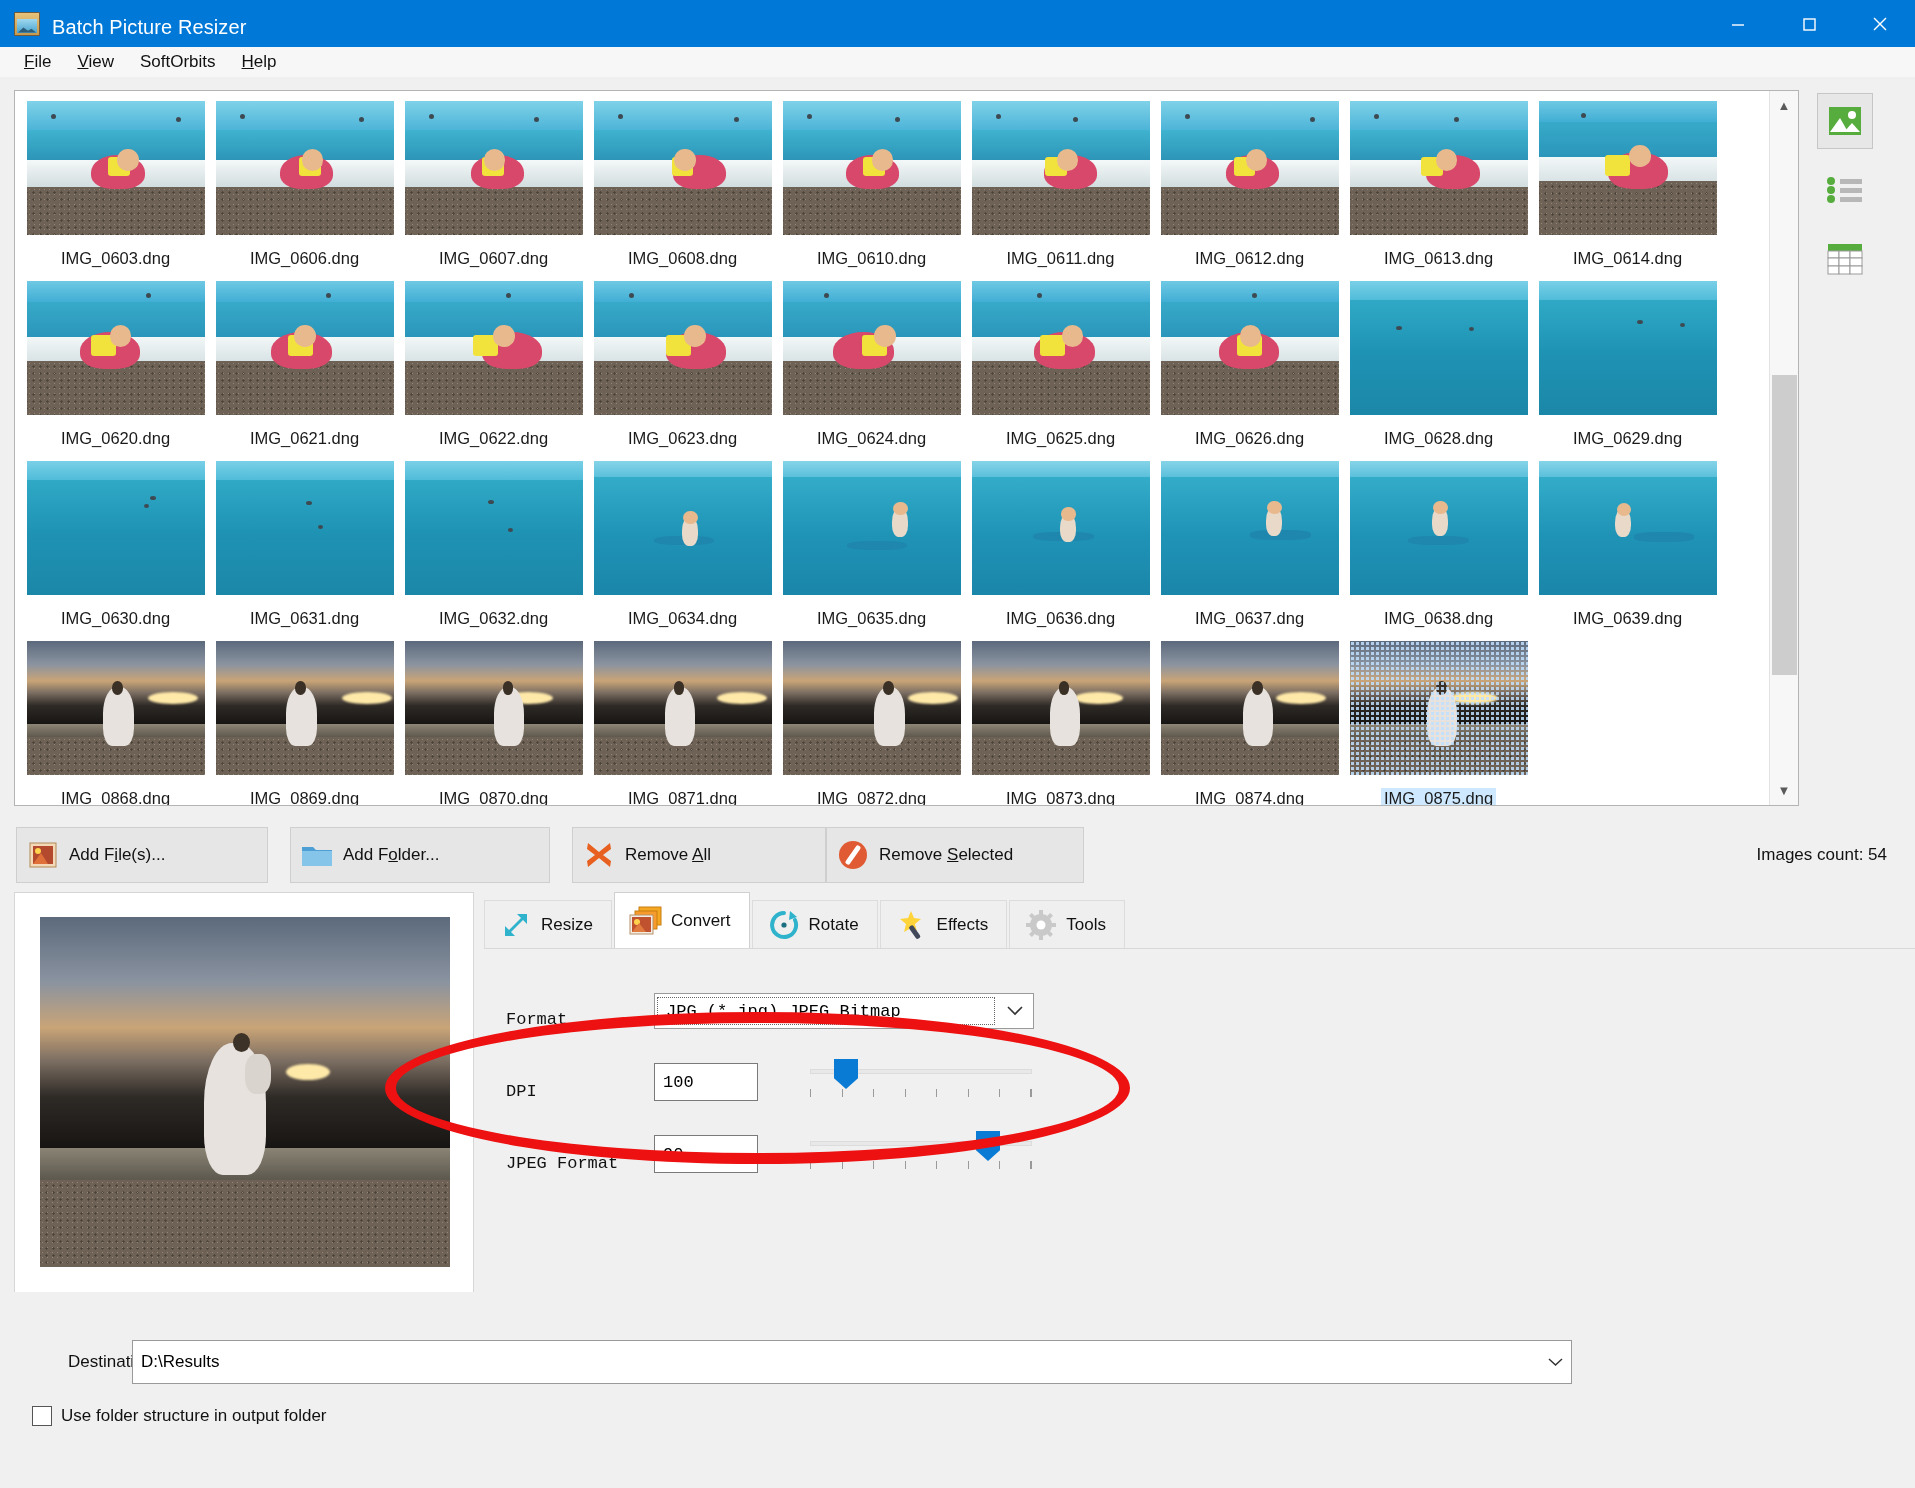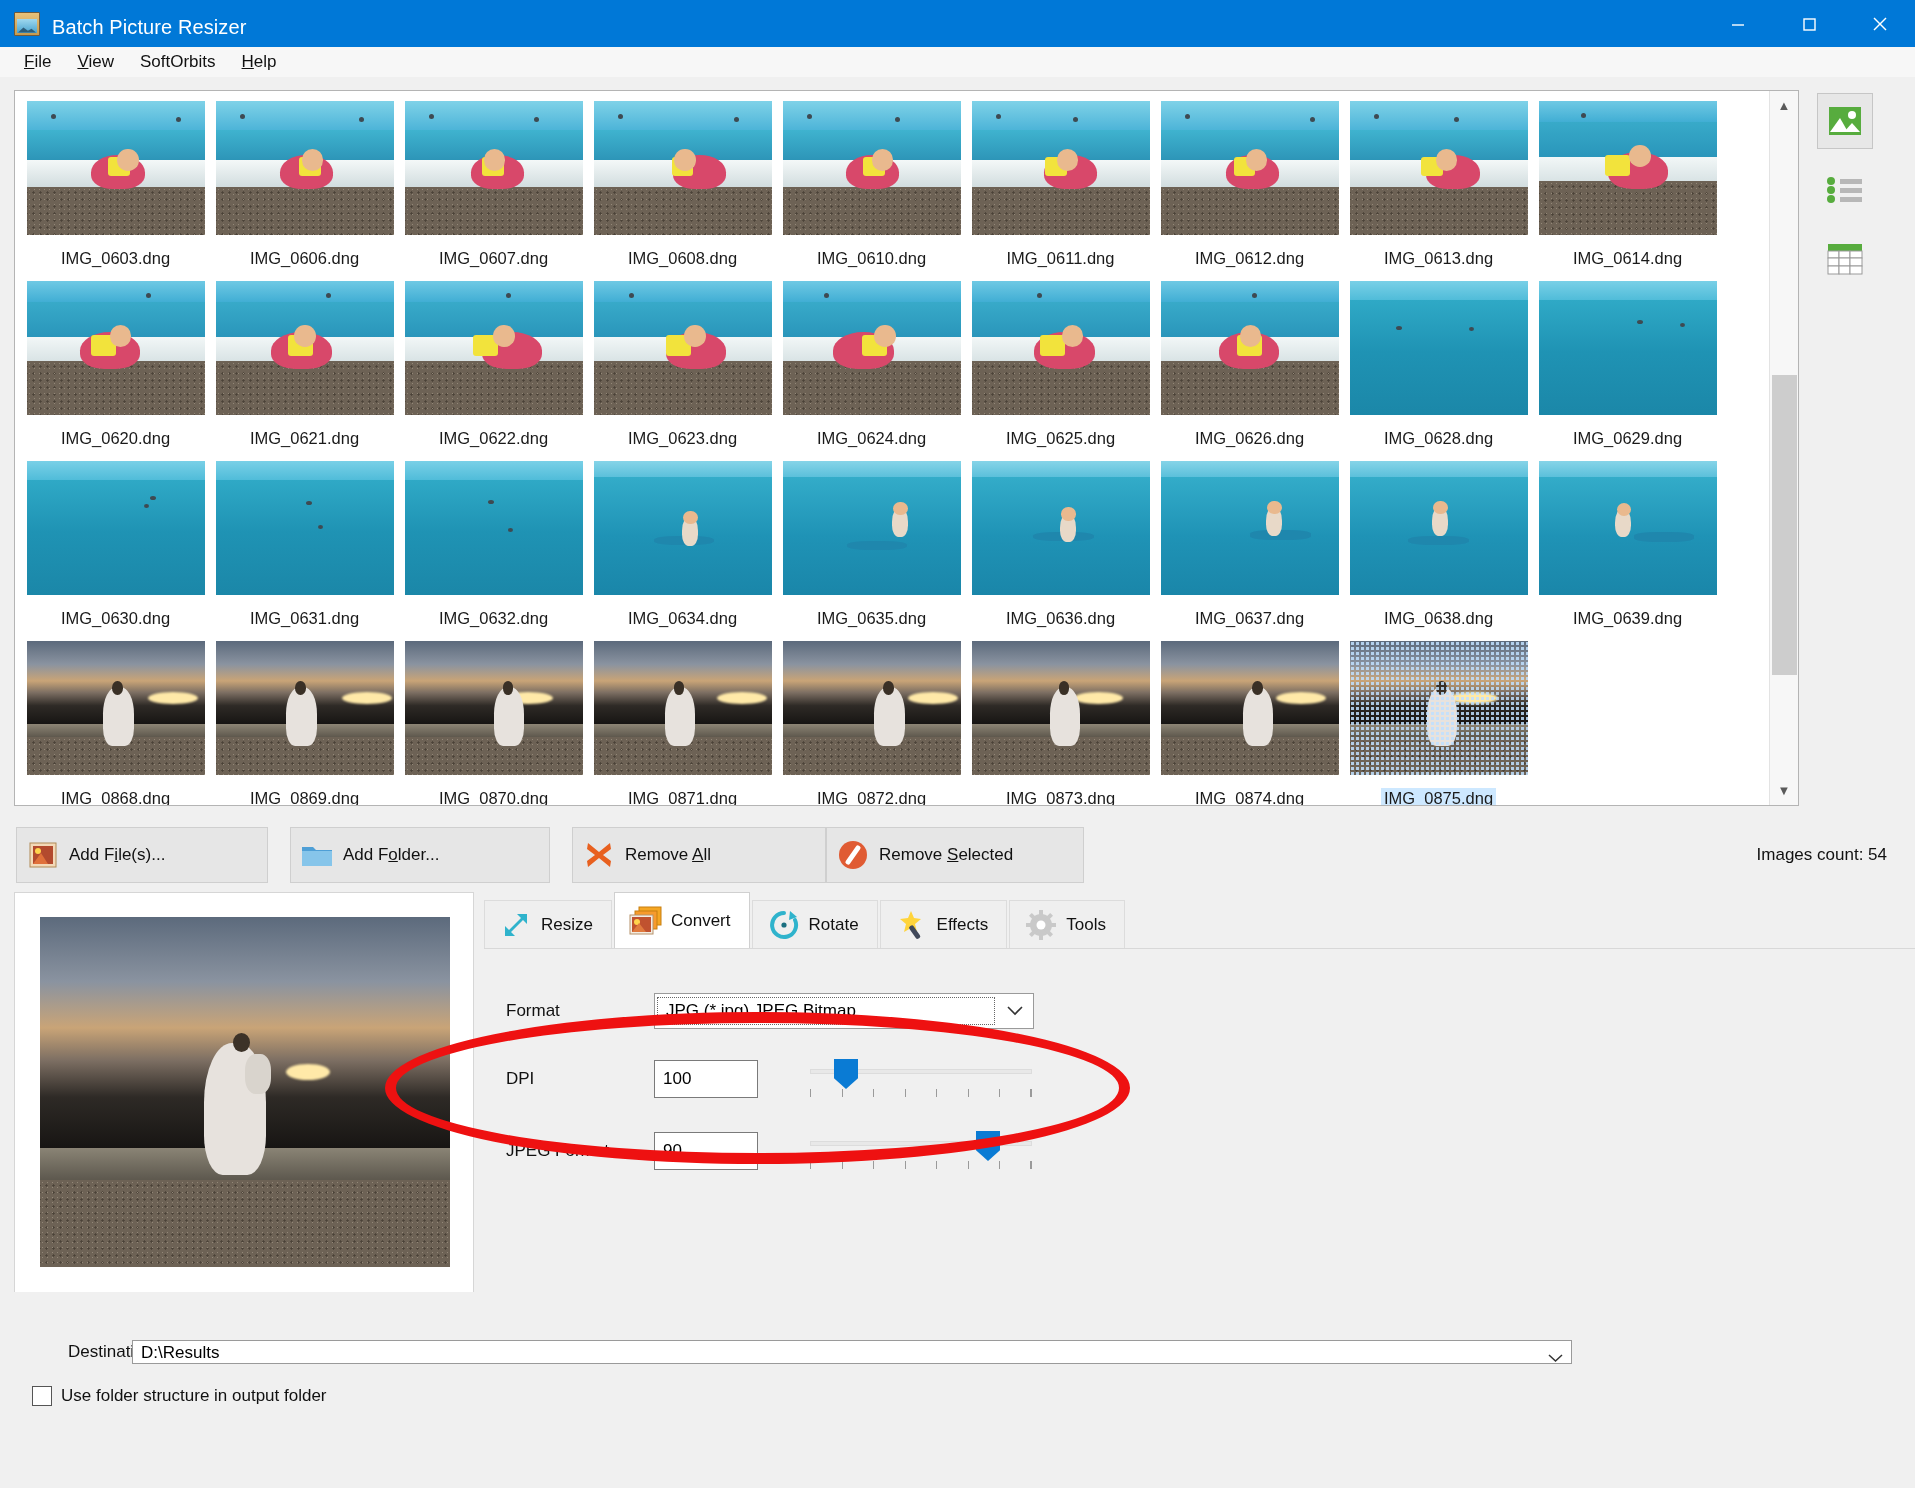--- a/index.html
+++ b/index.html
@@ -98,42 +98,42 @@
   .preview-img { width:410px; height:350px; position:relative; overflow:hidden; background:#3a4450; }
 
   .settings { flex:1; margin-left:10px; }
   .tabs { display:flex; height:56px; align-items:flex-end; }
   .tab { height:48px; display:flex; align-items:center; padding:0 18px 0 10px; font-size:17px; color:#111;
     background:#efefef; border:1px solid #dcdcdc; border-bottom:none; margin-right:2px; }
   .tab.active { background:#fff; height:56px; border-color:#d0d0d0; }
   .tab .ico { width:42px; display:flex; align-items:center; justify-content:center; margin-right:4px; }
   .panel { border-top:1px solid #d8d8d8; height:342px; padding:44px 0 0 22px; }
 
-  .frow { display:flex; align-items:center; margin-bottom:28px; }
+  .frow { display:flex; align-items:flex-end; margin-bottom:28px;font-family:Liberation Mono, monospace; }
   .flabel { width:148px; font-size:17px; color:#111; }
   .fcombo { width:380px; height:36px; background:#fff; border:1px solid #9a9a9a; display:flex; align-items:center; position:relative; }
   .fcombo .val { flex:1; font-size:17px; padding-left:8px; border:1px dotted #666; margin:2px; height:28px; display:flex; align-items:center; }
   .fcombo .arrow { width:36px; display:flex; align-items:center; justify-content:center; color:#333; }
   .ftext { width:104px; height:38px; background:#fff; border:1px solid #7a7a7a; font-size:17px; display:flex; align-items:center; padding-left:8px; }
   .slider { width:222px; margin-left:52px; position:relative; height:44px; }
   .s-track { position:absolute; top:12px; left:0; right:0; height:5px; background:#e8e8e8; border:1px solid #dcdcdc; }
   .s-thumb { position:absolute; top:2px; width:24px; height:30px; background:#0a7bd4;
     clip-path:polygon(0 0,100% 0,100% 64%,50% 100%,0 64%); }
   .s-ticks { position:absolute; top:32px; left:0; right:0; height:8px;
     background-image:repeating-linear-gradient(to right,#9a9a9a 0 1px,transparent 1px 31.5px); }
 
   
   .ellipse { position:absolute; border:11px solid #ee1111; border-radius:50%;
     left:385px; top:1012px; width:745px; height:152px; pointer-events:none; }
 
   
   .bottom { flex:none; height:170px; position:relative; padding-left:14px; }
   .dest-row { display:flex; align-items:center; padding-top:22px; }
   .dest-label { width:118px; font-size:17px; color:#111; padding-left:54px; }
-  .dest-input { width:1440px; height:24px; background:#fff; border:1px solid #9a9a9a; display:flex; align-items:flex-end;gap:16px; }
+  .dest-input { width:1440px; height:44px; background:#fff; border:1px solid #9a9a9a; display:flex; align-items:center;gap:16px; }
   .dest-input .v { flex:1; font-size:17px; padding-left:8px; }
   .dest-input .arrow { width:32px; display:flex; align-items:center; justify-content:center; color:#333; }
   .chk-row { display:flex; align-items:center; padding:22px 0 0 18px; }
   .chk { width:20px; height:20px; background:#fff; border:1px solid #555; margin-right:9px; }
   .chk-lbl { font-size:17px; color:#111; }
 </style>
 </head>
 <body>
 
 <div class="app">

